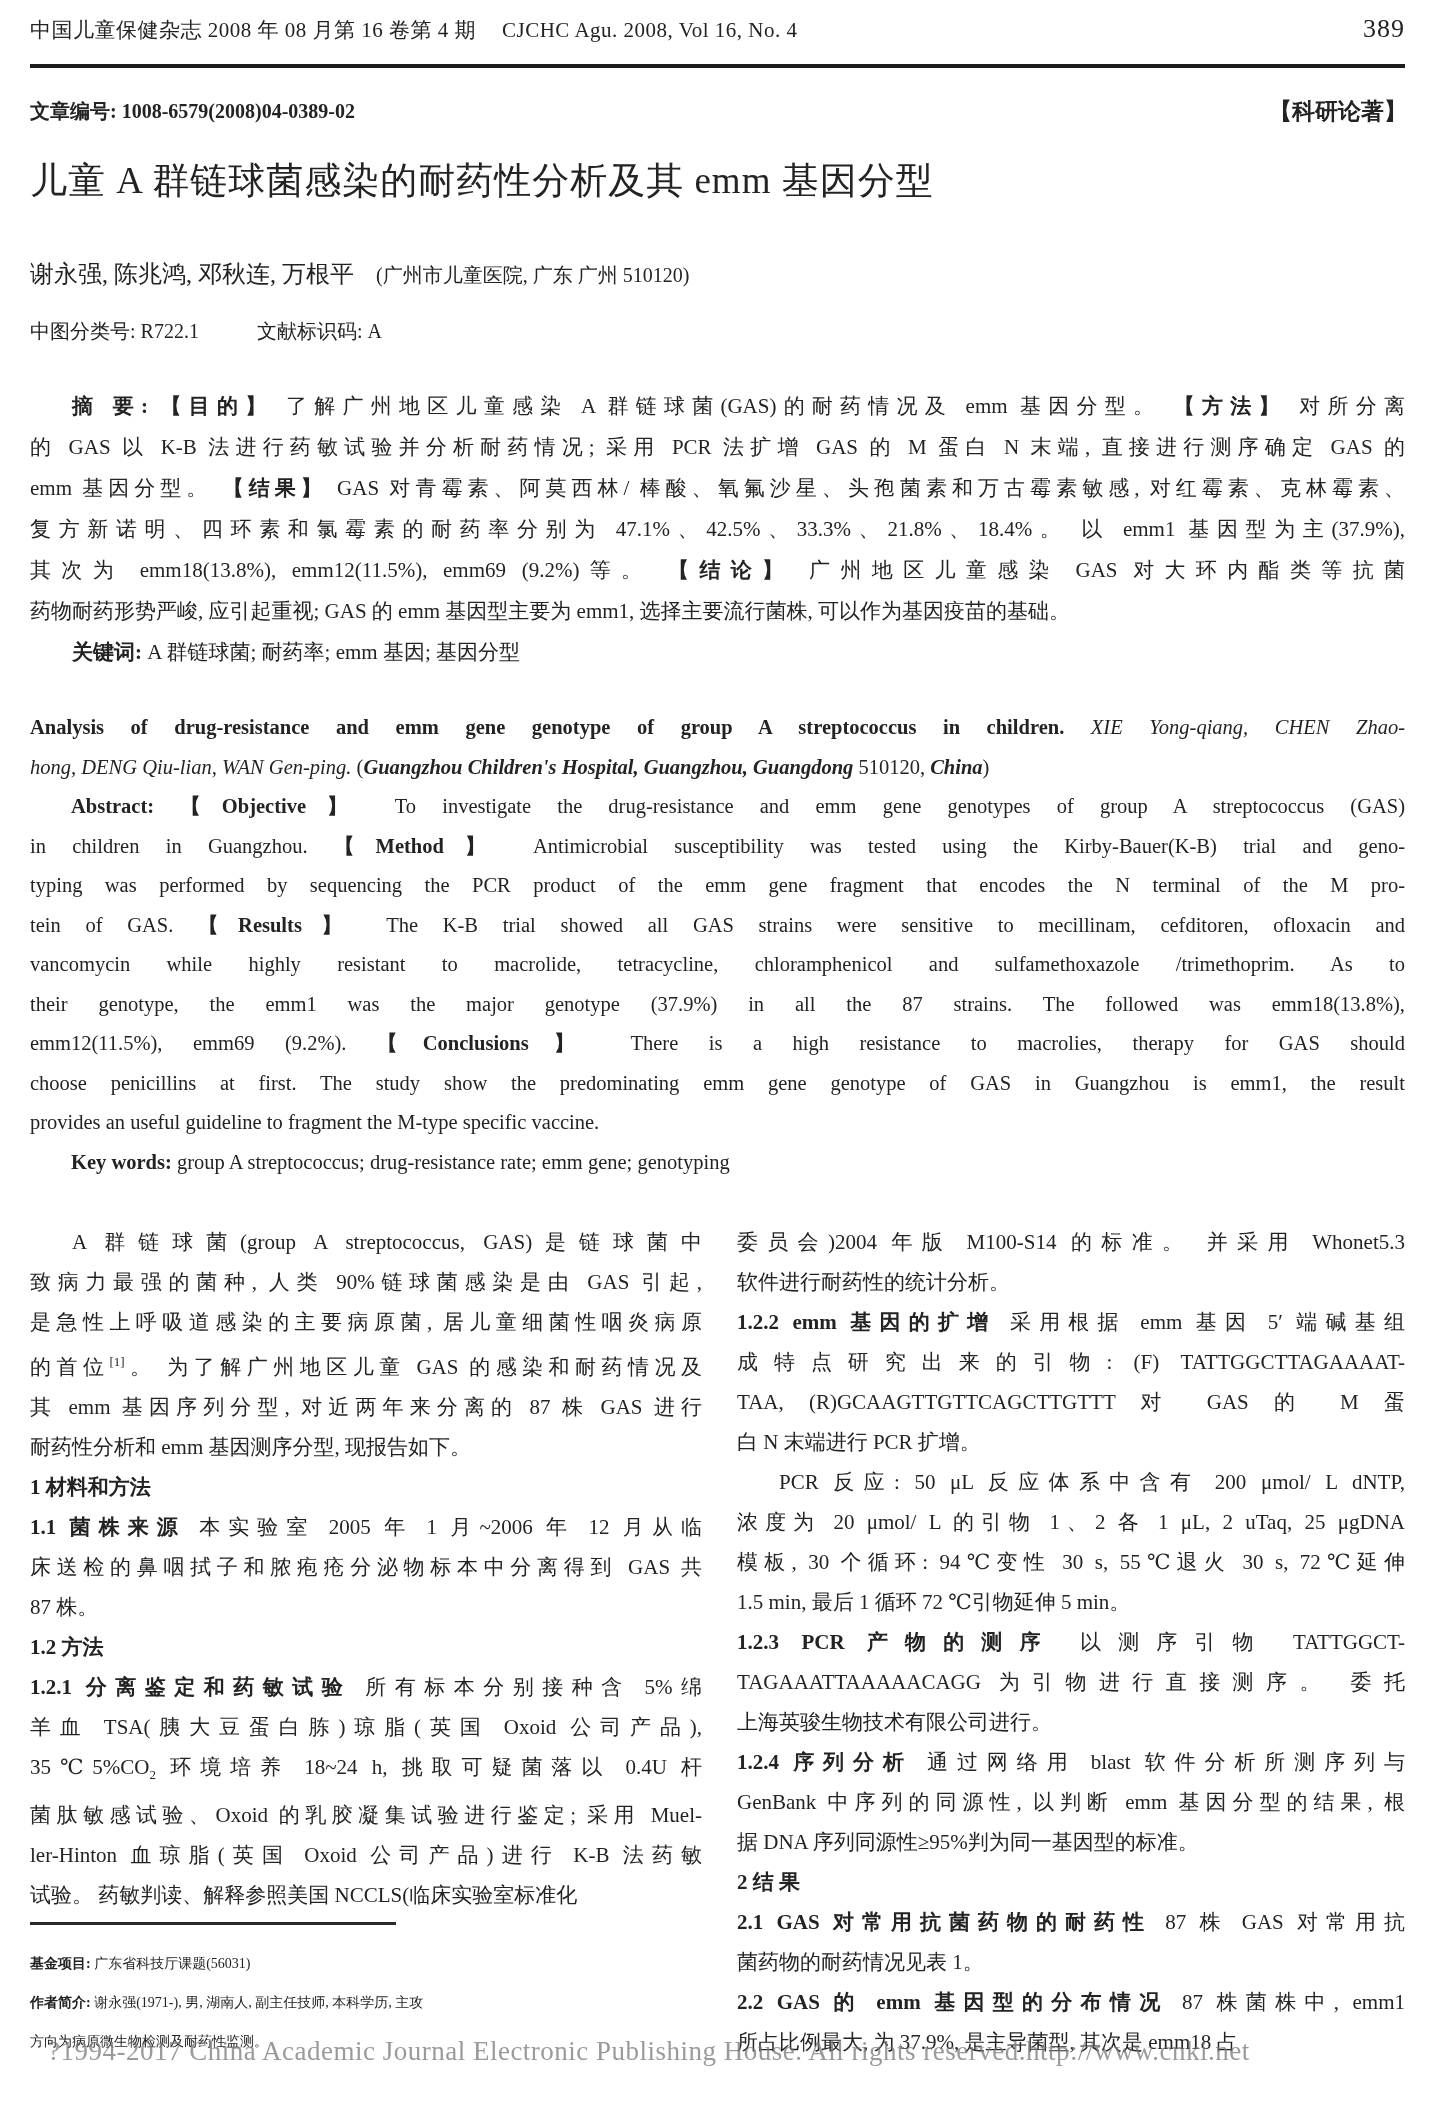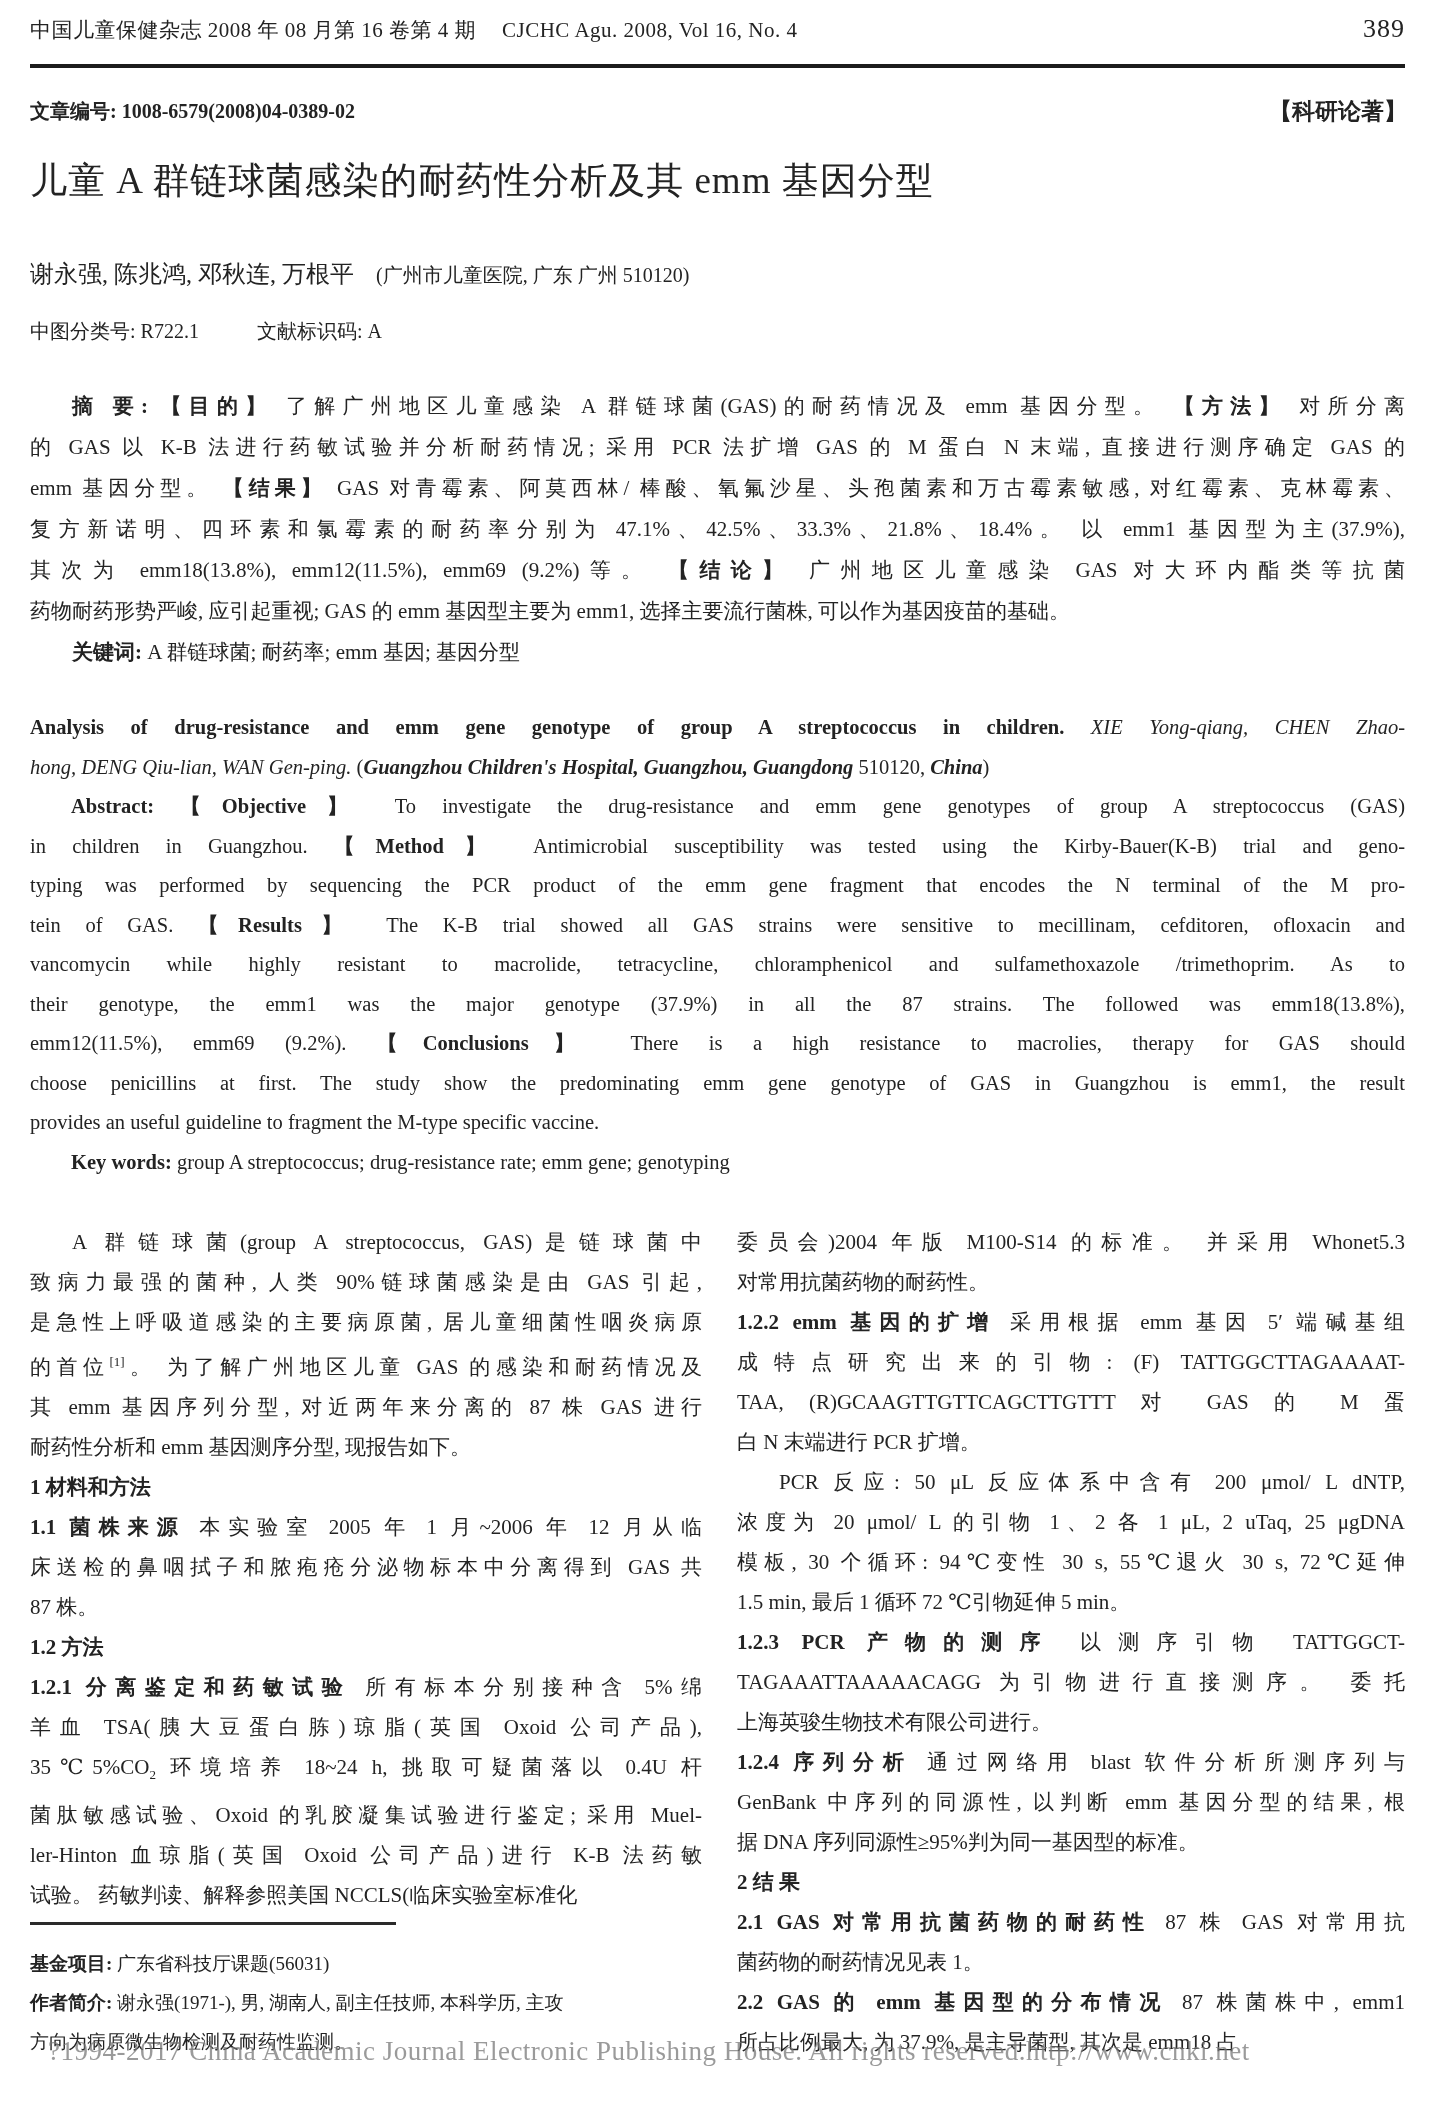--- a/index.html
+++ b/index.html
@@ -36,21 +36,21 @@
   .authors-row{top:258px;left:30px;width:1375px;font-size:24px;}
   .affiliation{font-size:20px;margin-left:22px;}
   .clc-row{top:318px;left:30px;width:1375px;font-size:20px;}
   .clc-row .doc-code{margin-left:58px;}
   .abstract-cn{top:386px;left:30px;width:1375px;font-size:21px;line-height:41px;}
   .abstract-en{top:708px;left:30px;width:1375px;font-size:20.5px;line-height:39.5px;}
   .col{font-size:21px;line-height:40px;}
   .col-left{top:1222px;left:30px;width:672px;}
   .col-right{top:1222px;left:737px;width:668px;}
   .foot-rule{top:1922px;left:30px;width:366px;height:3px;background:#2a2a2a;}
-  .footnote{top:1944px;left:30px;width:680px;font-size:19px;line-height:39px;}
+  .footnote{top:1944px;left:30px;width:680px;font-size:14px;line-height:39px;}
   .watermark{
     top:2036px;left:48px;width:1347px;
     display:flex;justify-content:flex-start;
     font-size:27px;color:rgba(120,120,120,0.75);
     letter-spacing:0.5px;white-space:nowrap;
   }
 </style>
 </head>
 <body>
 
@@ -120,21 +120,21 @@
       <div class="ln"><span class="b">1.2.1   分离鉴定和药敏试验</span><span>   所有标本分别接种含 5%绵</span></div>
       <div class="ln"><span>羊血 TSA(胰大豆蛋白胨)琼脂(英国 Oxoid 公司产品),</span></div>
       <div class="ln"><span>35℃5%CO</span><span class="sub">2</span><span> 环境培养 18~24 h, 挑取可疑菌落以 0.4U 杆</span></div>
       <div class="ln"><span>菌肽敏感试验、Oxoid 的乳胶凝集试验进行鉴定; 采用 Muel-</span></div>
       <div class="ln"><span>ler-Hinton 血琼脂(英国 Oxoid 公司产品)进行 K-B 法药敏</span></div>
       <div class="ln end"><span>试验。 药敏判读、解释参照美国 NCCLS(临床实验室标准化</span></div>
     </div>
 
   <div class="abs col col-right">
       <div class="ln"><span>委员会)2004 年版 M100-S14 的标准。 并采用 Whonet5.3</span></div>
-      <div class="ln end"><span>对常用抗菌药物的耐药性。</span></div>
+      <div class="ln end"><span>软件进行耐药性的统计分析。</span></div>
       <div class="ln"><span class="b">1.2.2   emm 基因的扩增</span><span>   采用根据 emm 基因 5′ 端碱基组</span></div>
       <div class="ln"><span>成特点研究出来的引物: (F) TATTGGCTTAGAAAAT-</span></div>
       <div class="ln"><span>TAA, (R)GCAAGTTGTTCAGCTTGTTT 对 GAS 的 M 蛋</span></div>
       <div class="ln end"><span>白 N 末端进行 PCR 扩增。</span></div>
       <div class="ln ind"><span>PCR 反应: 50 μL 反应体系中含有 200 μmol/ L dNTP,</span></div>
       <div class="ln"><span>浓度为 20 μmol/ L 的引物 1、2 各 1 μL, 2 uTaq, 25 μgDNA</span></div>
       <div class="ln"><span>模板, 30 个循环: 94℃变性 30 s, 55℃退火 30 s, 72℃延伸</span></div>
       <div class="ln end"><span>1.5 min, 最后 1 循环 72 ℃引物延伸 5 min。</span></div>
       <div class="ln"><span class="b">1.2.3   PCR 产物的测序</span><span>    以测序引物 TATTGGCT-</span></div>
       <div class="ln"><span>TAGAAATTAAAAACAGG 为引物进行直接测序。 委托</span></div>

